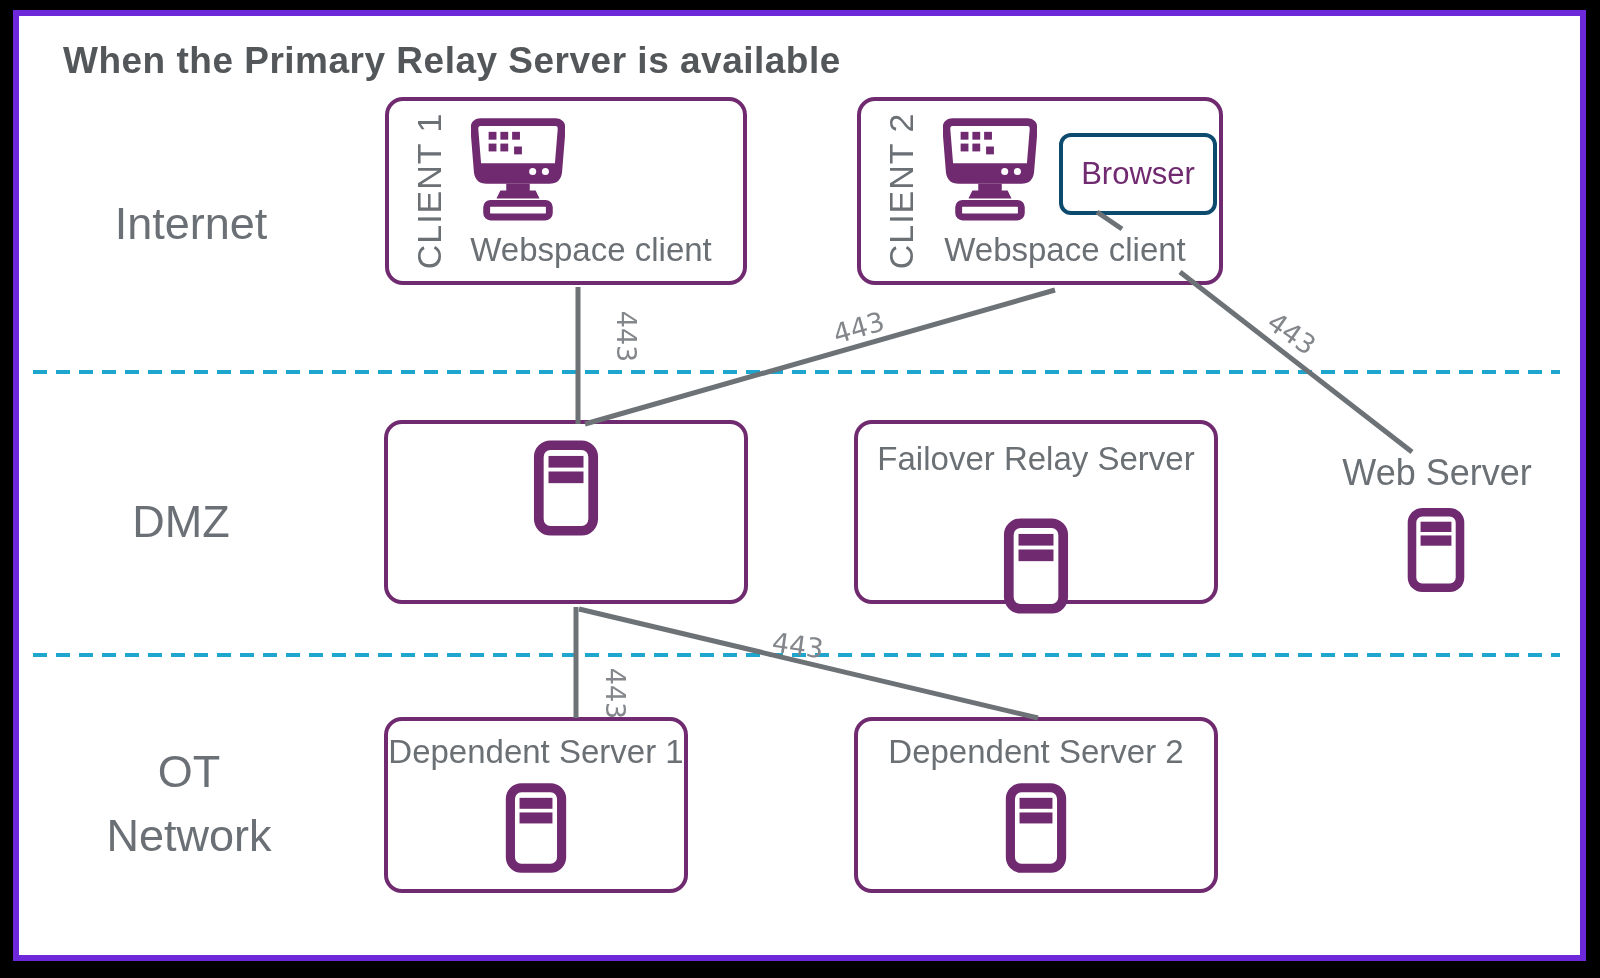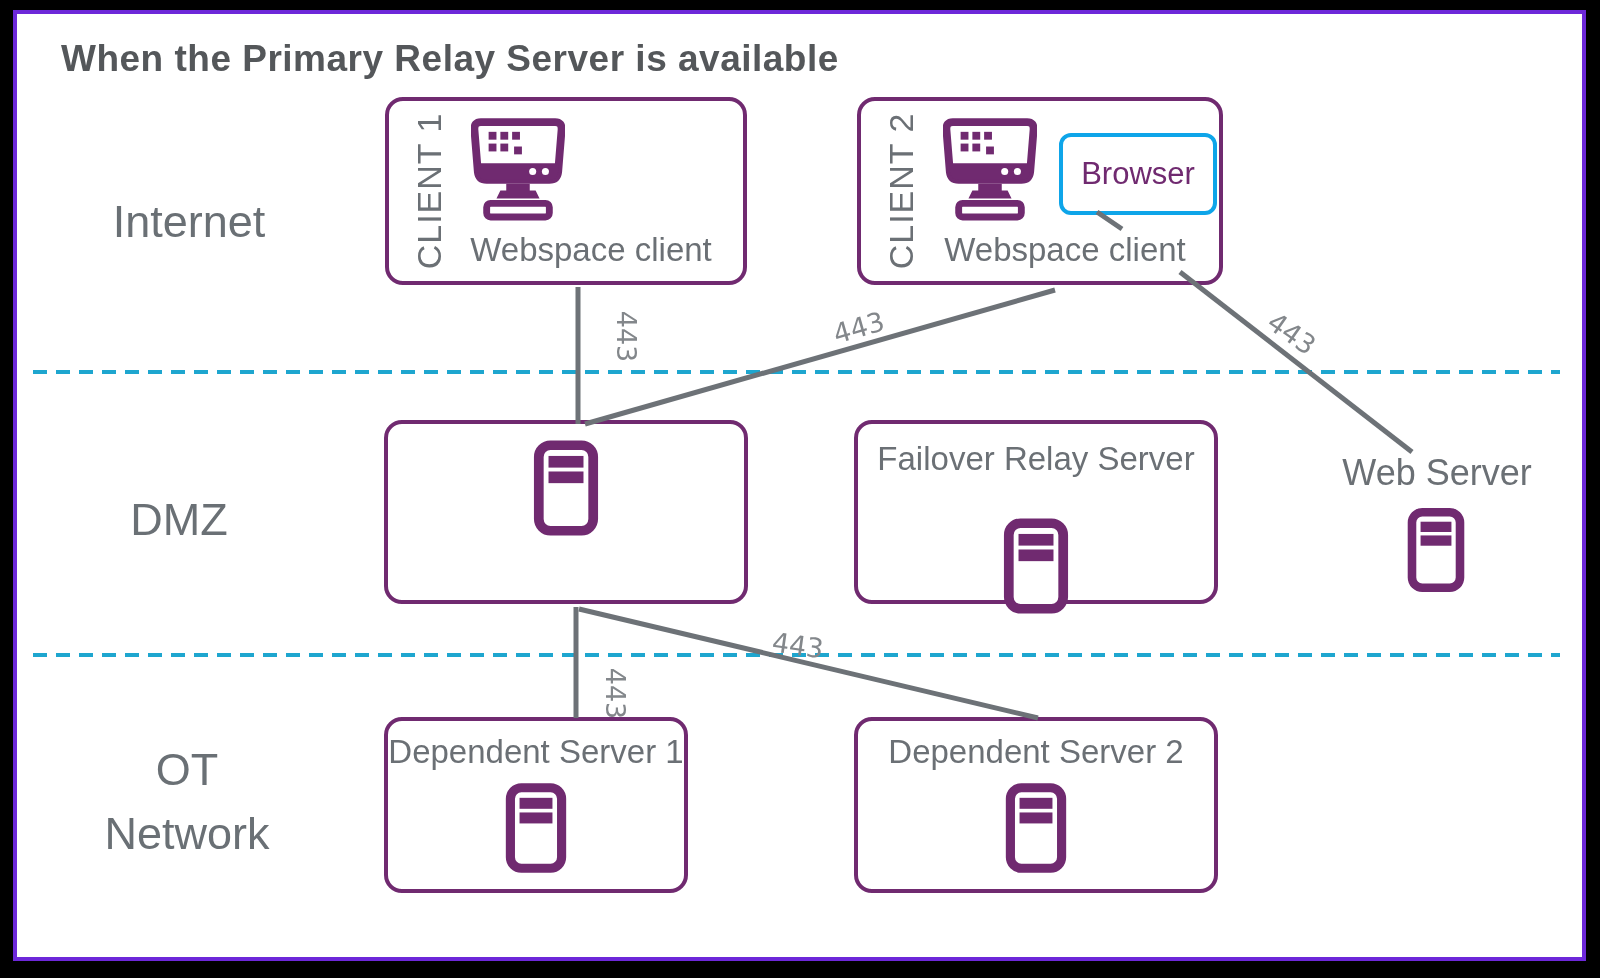--- a/index.html
+++ b/index.html
@@ -3,21 +3,21 @@
 <meta charset="utf-8">
 <style>
   * { margin:0; padding:0; box-sizing:border-box; }
   html,body { background:#000; }
   .stage {
     position:relative; width:1600px; height:978px; background:#000;
     font-family:"Liberation Sans", sans-serif; overflow:hidden;
   }
   .panel {
     position:absolute; left:13px; top:10px; width:1573px; height:951px;
-    background:#fff; border:4px solid #6d28d9;
+    background:#fff; border:6px solid #6d28d9;
   }
   
   .title {
     position:absolute; left:44px; top:24px;
     font-size:37px; font-weight:bold; color:#54575a; letter-spacing:0.5px;
   }
   .zone-label {
     position:absolute; color:#6a7075; font-size:45px; text-align:center;
   }
   #zone-internet { left:52px;  top:182px; width:240px; }
@@ -44,21 +44,21 @@
     position:absolute; left:56px; right:6px; bottom:12px;
     text-align:center; color:#6b7075; font-size:33px;
   }
   .server-box { display:flex; flex-direction:column; align-items:center; }
   .server-box .node-label { margin-top:16px; color:#6b7075; font-size:33px; }
   .server-box .server-icon { margin-top:14px; }
   .dep-box .node-label { margin-top:12px; }
   .dep-box .server-icon { margin-top:10px; }
   .browser-bubble {
     position:absolute; left:198px; top:32px; width:158px; height:82px;
-    border:4px solid #0ea5e9; border-radius:12px;
+    border:4px solid #0c4a6e; border-radius:12px;
     display:flex; align-items:center; justify-content:center;
     color:#702a70; font-size:31px; background:#fff;
   }
   
   #webserver-label {
     position:absolute; left:1317px; top:452px; width:240px;
     text-align:center; color:#6b7075; font-size:36px;
   }
   #webserver-icon { position:absolute; left:1406px; top:504px; }
   

